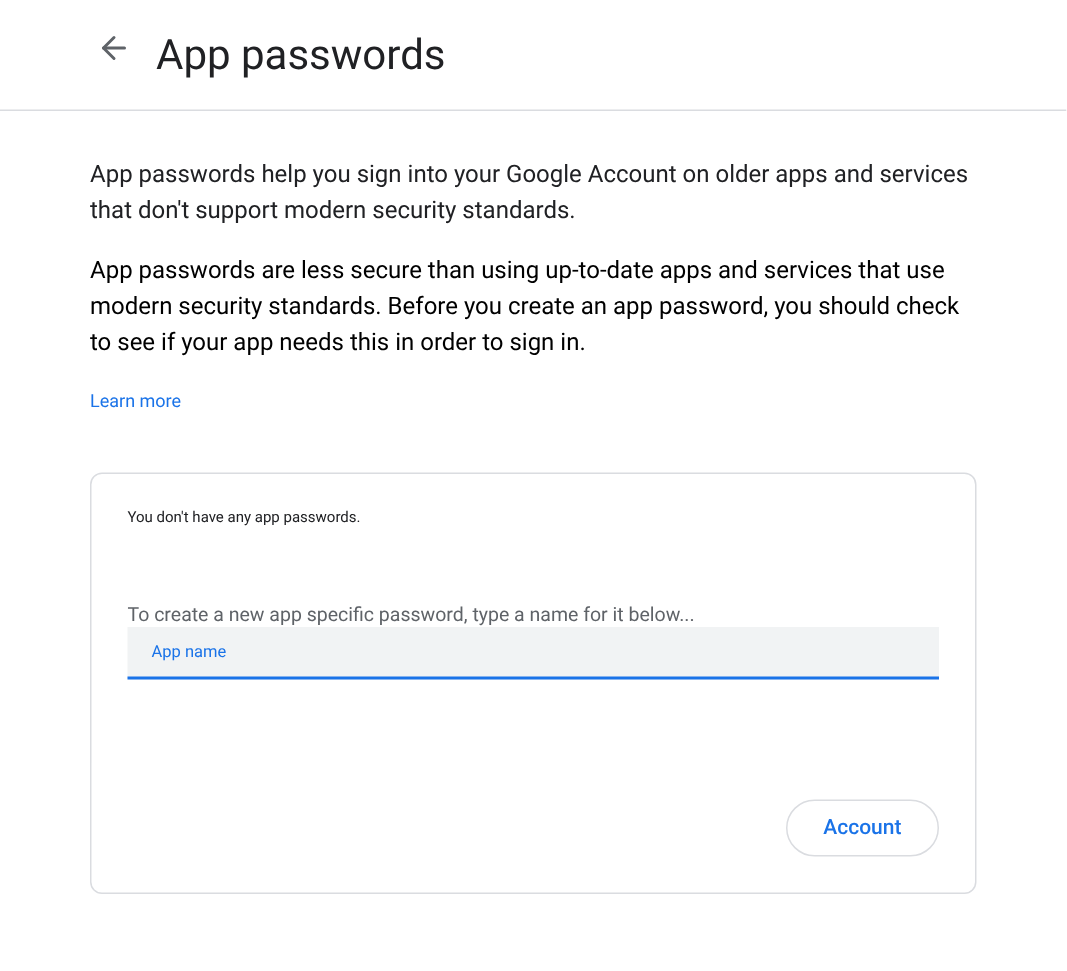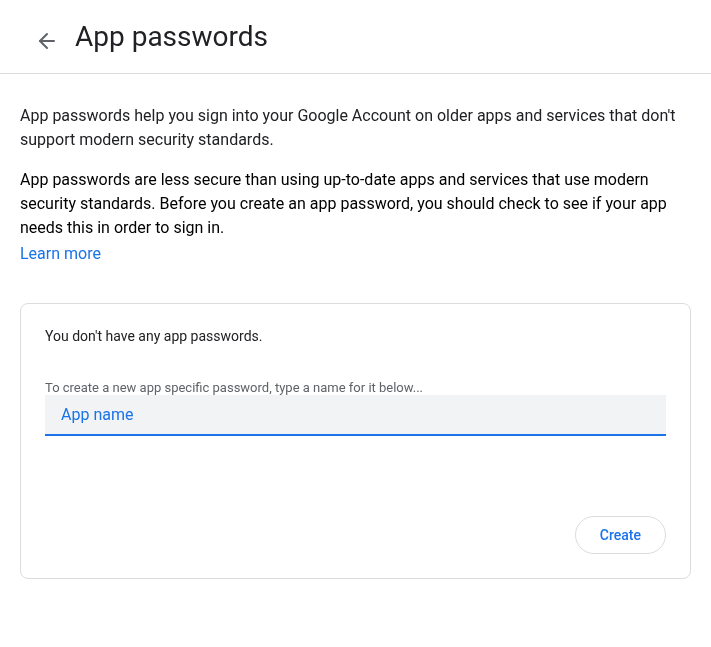--- a/index.html
+++ b/index.html
@@ -10,84 +10,84 @@
     body {
       font-family: 'Google Sans', Roboto, Arial, sans-serif;
       background: #fff;
       color: #202124;
       width: 711px;
       height: 647px;
       overflow: hidden;
     }
     .header {
       display: flex;
-      align-items: flex-end;
-      padding: 20px 35px;
+      align-items: flex-start;
+      padding: 20px 64px;
       border-bottom: 1px solid #dadce0;
     }
     .back-btn {
       width: 24px;
       height: 24px;
       display: flex;
       align-items: center;
       justify-content: center;
       cursor: pointer;
       margin-right: 16px;
       color: #5f6368;
     }
     .page-title {
       font-size: 28px;
       font-weight: 400;
       color: #202124;
     }
     .content {
-      padding: 30px 20px;
+      padding: 30px 60px;
     }
     .desc-1 {
       font-size: 16px;
       color: #202124;
       line-height: 1.5;
       margin-bottom: 16px;
     }
     .desc-2 {
       font-size: 16px;
       color: #000000;
       line-height: 1.5;
     }
     .learn-more {
-      font-size: 16px;
+      font-size: 12px;
       color: #1a73e8;
       text-decoration: none;
       cursor: pointer;
       display: inline-block;
-      margin-top: 4px;
+      margin-top: 20px;
     }
     .card {
       border: 1px solid #dadce0;
       border-radius: 8px;
       margin-top: 40px;
       padding: 24px;
     }
     .card-status {
-      font-size: 14px;
+      font-size: 10px;
       color: #202124;
-      margin-bottom: 36px;
+      margin-bottom: 52px;
     }
     .card-instruction {
       font-size: 13px;
       color: #5f6368;
     }
     .input-wrapper {
       position: relative;
       background: #f1f3f4;
       border-bottom: 2px solid #1a73e8;
       padding: 10px 16px 8px 16px;
     }
     .input-label {
-      font-size: 16px;
+      font-size: 11px;
       color: #1a73e8;
       display: block;
       margin-bottom: 2px;
     }
     .app-input {
       border: none;
       background: transparent;
       outline: none;
       font-size: 16px;
       color: #202124;
@@ -129,16 +129,16 @@
   <p class="desc-2">App passwords are less secure than using up-to-date apps and services that use modern security standards. Before you create an app password, you should check to see if your app needs this in order to sign in.</p>
   <a class="learn-more">Learn more</a>
 
   <div class="card">
     <div class="card-status">You don't have any app passwords.</div>
     <div class="card-instruction">To create a new app specific password, type a name for it below...</div>
     <div class="input-wrapper">
       <label class="input-label">App name</label>
     </div>
     <div class="button-row">
-      <button class="create-btn">Create</button>
+      <button class="create-btn">Account</button>
     </div>
   </div>
 </div>
 
 </body></html>

